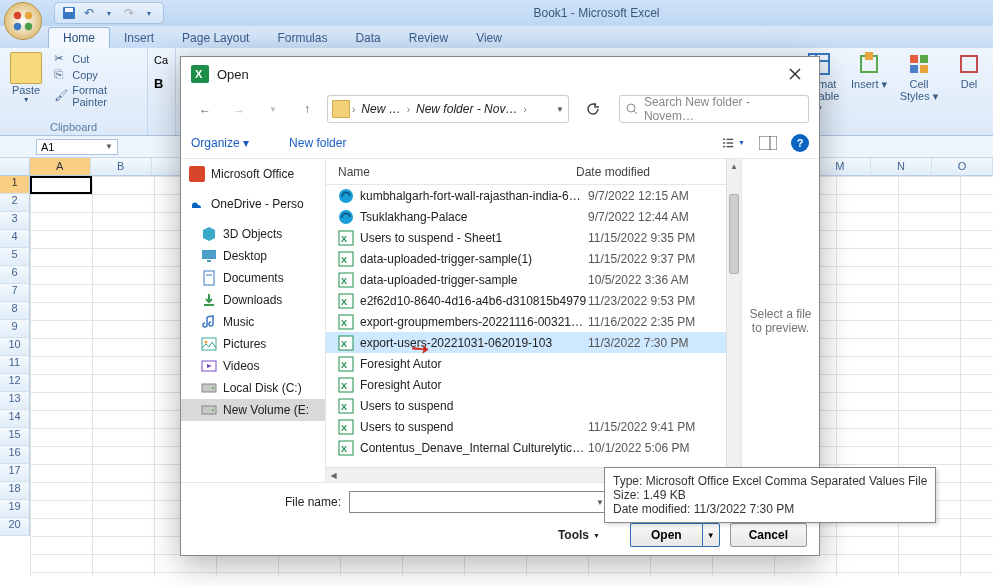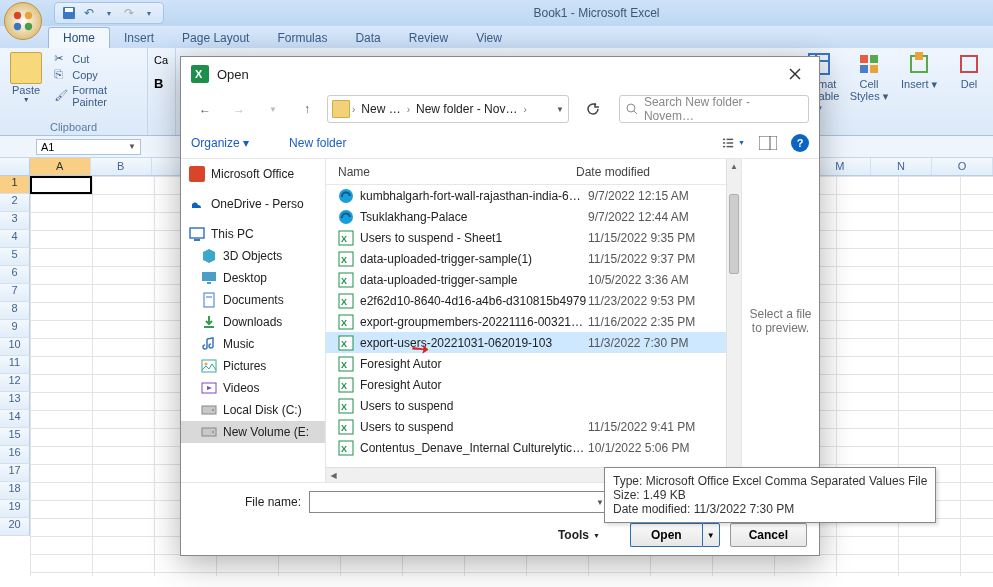--- a/index.html
+++ b/index.html
@@ -26,21 +26,21 @@
     .paste-btn .icon { width: 32px; height: 32px; background: #f7d87a; border: 1px solid #c5a545; border-radius: 2px; }
     .clip-items { display: flex; flex-direction: column; gap: 2px; margin-left: 4px; color: #3a5d87; }
     .clip-items div { display: flex; align-items: center; gap: 4px; font-size: 11px; }
     .mini-icon { width: 14px; height: 14px; display: inline-block; }
     .ribbon-right { margin-left: auto; display: flex; gap: 2px; }
     .ribbon-big { width: 48px; display: flex; flex-direction: column; align-items: center; padding: 4px 2px; color: #3a5d87; font-size: 11px; text-align: center; }
     .ribbon-big .ricon { width: 24px; height: 24px; margin-bottom: 2px; }
     
     
     .name-row { height: 22px; background: #eef5fd; border-bottom: 1px solid #c4d7ed; display: flex; align-items: center; }
-    .name-box { width: 105px; border: 1px solid #abc3de; background: #fff; margin: 0 2px 0 36px; padding: 1px 4px; display: flex; justify-content: space-between; align-items: center; font-size: 11px; gap: 28px; }
+    .name-box { width: 82px; border: 1px solid #abc3de; background: #fff; margin: 0 2px 0 36px; padding: 1px 4px; display: flex; justify-content: space-between; align-items: center; font-size: 11px; gap: 28px; }
     
     
     .grid-area { position: relative; }
     .col-headers { display: flex; height: 18px; background: linear-gradient(#f3f8fd,#e1edf9); border-bottom: 1px solid #b9cee5; }
     .row-header-corner { width: 30px; border-right: 1px solid #b9cee5; background: linear-gradient(#f3f8fd,#e1edf9); }
     .col-h { width: 62px; border-right: 1px solid #d2e0ef; text-align: center; color: #436491; font-size: 11px; padding-top: 2px; }
     .col-h.sel { background: #f9ce85; color: #333; }
     .grid-body { display: flex; }
     .row-headers { width: 30px; display: flex; flex-direction: column; }
     .row-h { height: 18px; border-bottom: 1px solid #d2e0ef; border-right: 1px solid #b9cee5; background: linear-gradient(#f3f8fd,#e1edf9); text-align: center; color: #436491; font-size: 11px; }
@@ -53,21 +53,21 @@
     .dialog { position: absolute; top: 56px; left: 180px; width: 640px; height: 500px; background: #fff; border: 1px solid #888; box-shadow: 0 8px 30px rgba(0,0,0,0.3); display: flex; flex-direction: column; }
     .dlg-title { height: 34px; display: flex; align-items: center; padding: 0 10px; border-bottom: 0; }
     .dlg-title .xl-icon { width: 18px; height: 18px; margin-right: 8px; }
     .dlg-title-text { flex: 1; font-size: 13px; color: #222; }
     .dlg-close { width: 28px; height: 28px; display: flex; align-items: center; justify-content: center; cursor: pointer; }
     
     .dlg-nav { height: 36px; display: flex; align-items: center; padding: 0 10px; gap: 6px; }
     .nav-btn { width: 28px; height: 28px; display: flex; align-items: center; justify-content: center; color: #555; border-radius: 3px; }
     .nav-btn.disabled { color: #bbb; }
     .breadcrumb { flex: 1; display: flex; align-items: center; border: 1px solid #ccc; border-radius: 3px; height: 28px; padding: 0 4px; gap: 2px; }
-    .breadcrumb .seg { padding: 2px 4px; color: #222; font-size: 12px; }
+    .breadcrumb .seg { padding: 2px 4px; color: #222; font-size: 12px; font-style: italic; }
     .breadcrumb .chev { color: #777; font-size: 10px; }
     .bc-icon { width: 18px; height: 18px; background: #f3d179; border: 1px solid #d1aa4c; border-radius: 1px; }
     .refresh { width: 28px; height: 28px; display: flex; align-items: center; justify-content: center; margin-left: 4px; }
     .search-box { width: 190px; height: 28px; border: 1px solid #ccc; border-radius: 3px; display: flex; align-items: center; padding: 0 6px; color: #888; gap: 6px; margin-left: 6px; }
     
     .dlg-toolbar { height: 32px; display: flex; align-items: center; padding: 0 10px; border-bottom: 1px solid #e6e6e6; color: #1a5dc8; gap: 40px; }
     .dlg-toolbar .right { margin-left: auto; display: flex; align-items: center; gap: 12px; }
     .view-btn { width: 22px; height: 22px; display: flex; align-items: center; justify-content: center; }
     .help-btn { width: 18px; height: 18px; border-radius: 50%; background: #0a64c2; color: #fff; display: flex; align-items: center; justify-content: center; font-size: 11px; font-weight: bold; }
     
@@ -95,21 +95,21 @@
     .sb-h-btn { width: 15px; text-align: center; color: #666; font-size: 8px; }
     
     .preview-pane { width: 78px; border-left: 1px solid #e6e6e6; display: flex; align-items: center; justify-content: center; text-align: center; color: #737373; font-size: 12px; padding: 6px; }
     
     .arrow-annotation { position: absolute; top: 177px; left: 85px; color: #cd2a1e; font-size: 22px; transform: rotate(-40deg); pointer-events: none; }
     
     .tooltip { position: absolute; top: 308px; left: 278px; background: #fff; border: 1px solid #888; padding: 6px 8px; font-size: 12px; color: #333; box-shadow: 2px 2px 4px rgba(0,0,0,0.15); z-index: 10; white-space: nowrap; }
     
     .dlg-footer { padding: 8px 12px; display: flex; flex-direction: column; gap: 10px; }
     .filename-row { display: flex; align-items: center; gap: 8px; }
-    .filename-row label { font-size: 12px; color: #222; margin-left: 52px; }
+    .filename-row label { font-size: 12px; color: #222; margin-left: 92px; }
     .filter-combo { width: 190px; height: 22px; border: 1px solid #888; display: flex; align-items: center; justify-content: space-between; padding: 0 6px; font-size: 12px; }
     .btn-row { display: flex; justify-content: flex-end; gap: 10px; align-items: center; font-weight: bold; }
     .tools { display: flex; align-items: center; gap: 4px; margin-right: 20px; font-size: 12px; color: #222; }
     .btn { height: 24px; border: 1px solid #999; background: linear-gradient(#f9f9f9,#e7e7e7); padding: 0 18px; font-size: 12px; display: flex; align-items: center; border-radius: 2px; }
     .btn.primary { border-color: #2a6fb5; }
     .btn-split { display: flex; }
     .btn-split .main { border-radius: 2px 0 0 2px; border-right: none; padding: 0 20px; }
     .btn-split .drop { width: 18px; padding: 0; justify-content: center; border-radius: 0 2px 2px 0; font-size: 8px; }
     
     .combo-drop { font-size: 8px; color: #555; }
@@ -184,33 +184,33 @@
     <div class="ribbon-big">
       <svg class="ricon" viewBox="0 0 24 24">
           <rect x="2" y="2" width="20" height="20" fill="none" stroke="#3a78c3" stroke-width="2"></rect>
           <line x1="2" y1="9" x2="22" y2="9" stroke="#3a78c3" stroke-width="2"></line>
           <line x1="9" y1="2" x2="9" y2="22" stroke="#3a78c3" stroke-width="2"></line>
         </svg>
       <span>Format as Table ▾</span>
     </div>
     <div class="ribbon-big">
       <svg class="ricon" viewBox="0 0 24 24">
+          <rect x="4" y="4" width="16" height="16" fill="none" stroke="#5aa84a" stroke-width="2"></rect>
+          <rect x="8" y="0" width="8" height="8" fill="#e8a33d"></rect>
+        </svg>
+      <span>Insert ▾</span>
+    </div>
+    <div class="ribbon-big">
+      <svg class="ricon" viewBox="0 0 24 24">
           <rect x="3" y="3" width="8" height="8" fill="#e85c41"></rect>
           <rect x="13" y="3" width="8" height="8" fill="#5aa84a"></rect>
           <rect x="3" y="13" width="8" height="8" fill="#4a7ec9"></rect>
           <rect x="13" y="13" width="8" height="8" fill="#e8a33d"></rect>
         </svg>
       <span>Cell Styles ▾</span>
-    </div>
-    <div class="ribbon-big">
-      <svg class="ricon" viewBox="0 0 24 24">
-          <rect x="4" y="4" width="16" height="16" fill="none" stroke="#5aa84a" stroke-width="2"></rect>
-          <rect x="8" y="0" width="8" height="8" fill="#e8a33d"></rect>
-        </svg>
-      <span>Insert ▾</span>
     </div>
     <div class="ribbon-big">
       <svg class="ricon" viewBox="0 0 24 24">
           <rect x="4" y="4" width="16" height="16" fill="none" stroke="#c94a4a" stroke-width="2"></rect>
         </svg>
       <span>Del</span>
     </div>
   </div>
 </div>
 
@@ -340,27 +340,20 @@
           <span>Microsoft Office</span>
         </div>
         <div style="height: 8px;"></div>
         <div class="nav-item root">
           <svg class="nicon" viewBox="0 0 16 16">
             <path d="M3 10a3 3 0 016-1 3 3 0 013 3H3z" fill="#0a64c2"></path>
           </svg>
           <span>OneDrive - Perso</span>
         </div>
         <div style="height: 8px;"></div>
-        <div class="nav-item root">
-          <svg class="nicon" viewBox="0 0 16 16">
-            <rect x="1" y="2" width="14" height="10" fill="none" stroke="#3a78c3" stroke-width="1.5"></rect>
-            <rect x="5" y="13" width="6" height="2" fill="#3a78c3"></rect>
-          </svg>
-          <span>This PC</span>
-        </div>
         <div class="nav-item">
           <svg class="nicon" viewBox="0 0 16 16">
             <path d="M8 1l6 3v8l-6 3-6-3V4z" fill="#3aa8c8"></path>
           </svg>
           <span>3D Objects</span>
         </div>
         <div class="nav-item">
           <svg class="nicon" viewBox="0 0 16 16">
             <rect x="1" y="2" width="14" height="9" fill="#4a9ec8"></rect>
             <rect x="6" y="12" width="4" height="2" fill="#4a9ec8"></rect>

